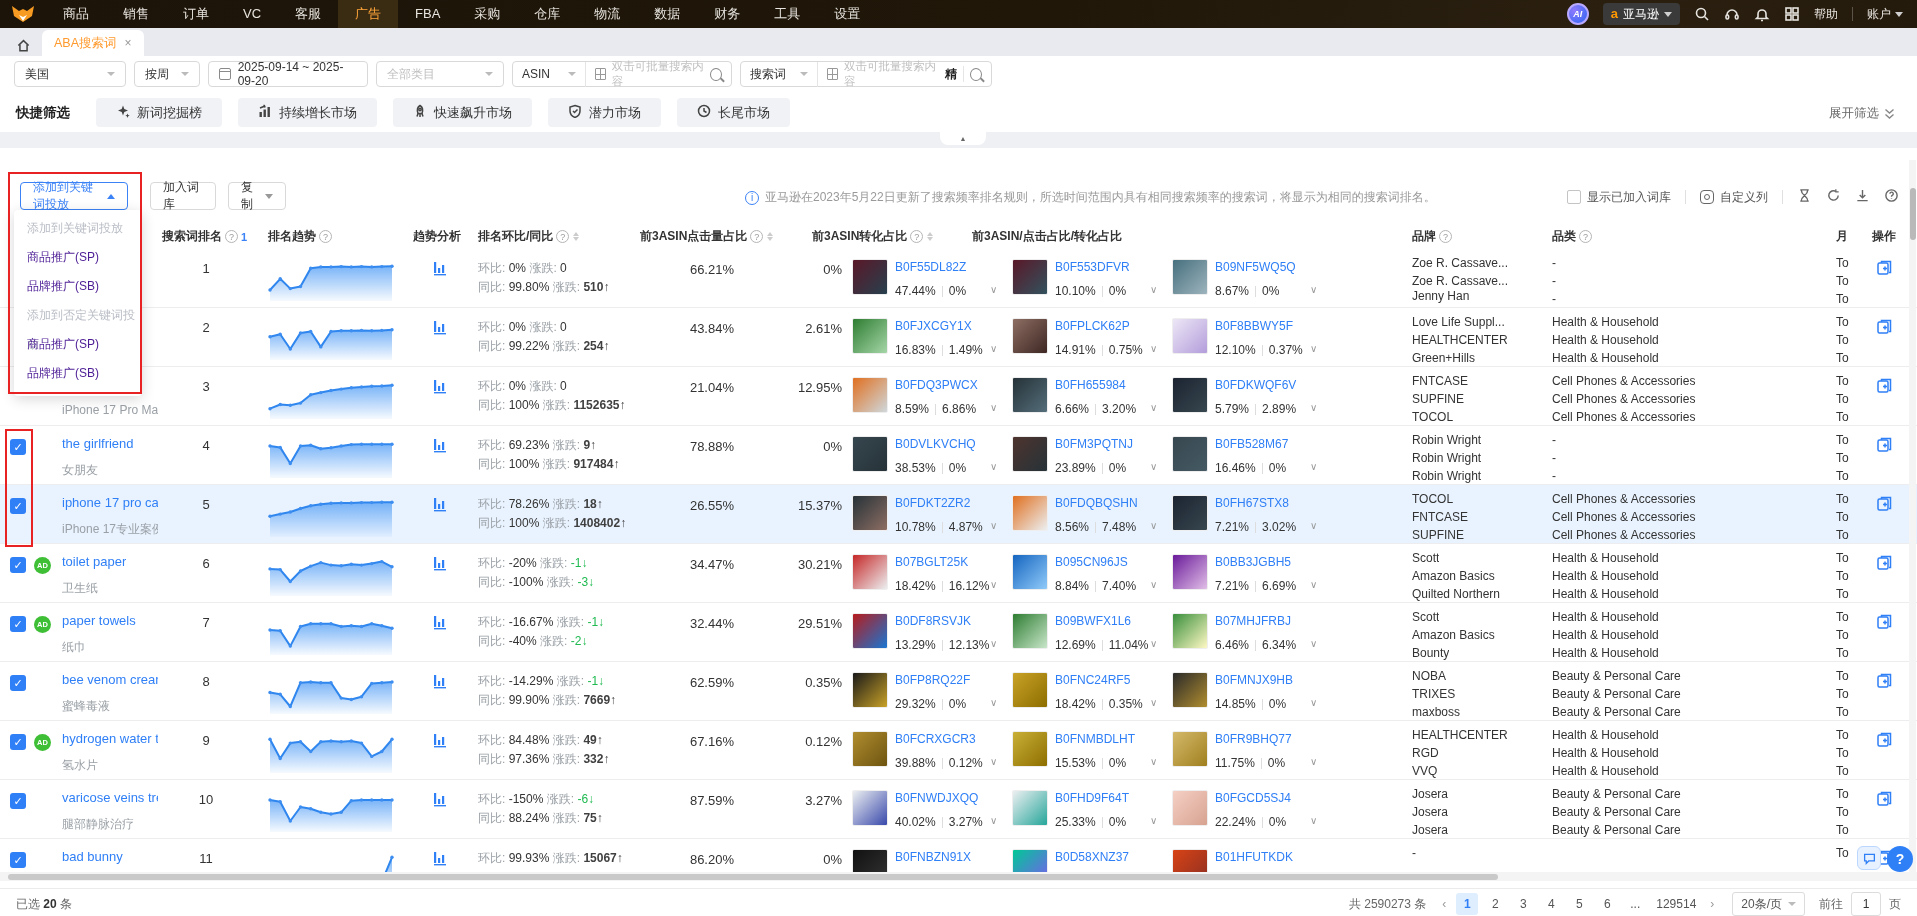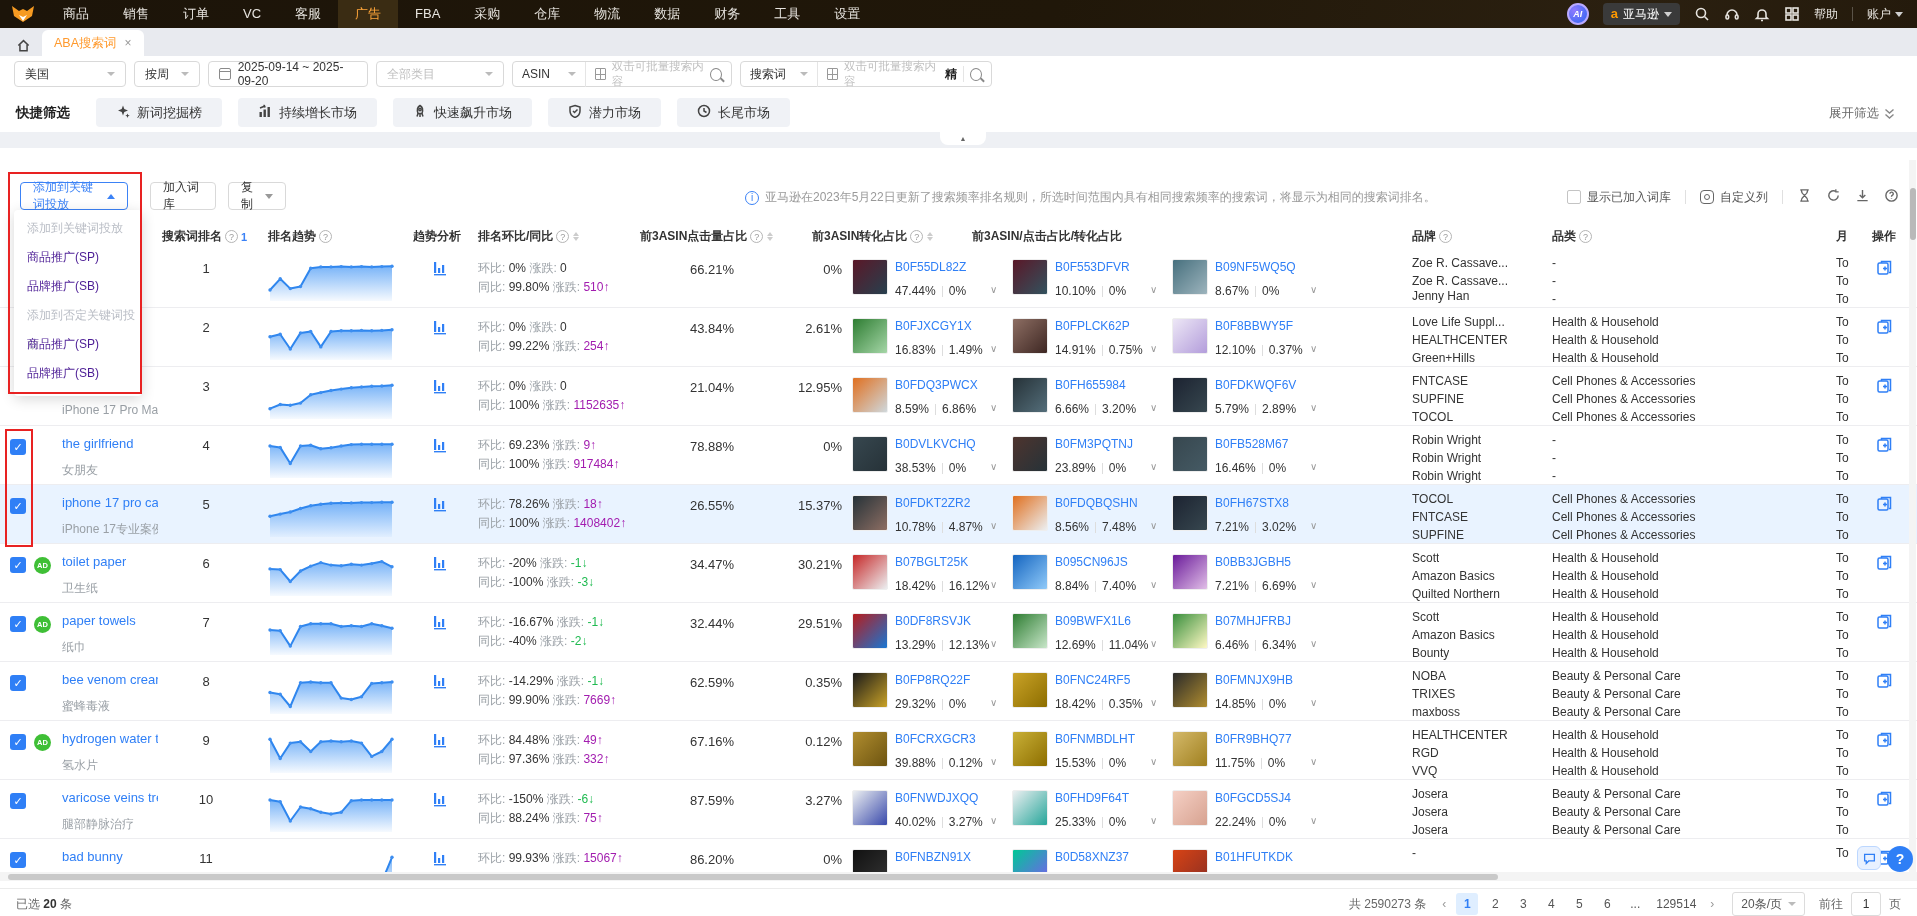--- a/index.html
+++ b/index.html
@@ -90,21 +90,21 @@
   .trow.hl { background:#e9f3ff; }
   .cell { position:absolute; white-space:nowrap; }
   .cb { width:16px; height:16px; border-radius:3px; background:#2f7ff6; color:#fff; font-size:11px; display:flex; align-items:center; justify-content:center; }
   .ad-badge { width:17px; height:17px; border-radius:50%; background:#3fbf36; color:#fff; font-size:7.5px; font-weight:bold; display:flex; align-items:center; justify-content:center; }
   .kw-link { color:#2f7ff6; font-size:13px; }
   .kw-sub { color:#9aa0a6; font-size:12px; margin-top:6px; }
   .rank-val { font-size:13px; color:#333; }
   .ratio-line { font-size:12px; line-height:18px; }
   .ratio-line .lab { color:#9aa0a6; }
   .ratio-line .val { color:#333; }
-  .up-red { color:#a21caf; }
+  .up-red { color:#404040;font-weight:bold; }
   .down-green { color:#1fba50; }
   .pct-cell { font-size:13px; color:#333; text-align:right; }
   .asin-img { width:36px; height:36px; border:1px solid #eee; border-radius:2px; }
   .asin-code { color:#2f7ff6; font-size:12px; }
   .asin-pcts { margin-top:7px; color:#333; font-size:12px; display:flex; align-items:center; gap:6px; }
   .pct-div { width:1px; height:11px; background:#ddd; }
   .asin-chevron { position:absolute; bottom:12px; color:#999; font-size:10px; }
   .bc-line { font-size:12px; color:#333; line-height:19px; }
   .month-line { font-size:12px; color:#333; line-height:19px; }
   .op-ico svg { width:17px; height:17px; stroke:#2f7ff6; fill:none; stroke-width:1.5; }

